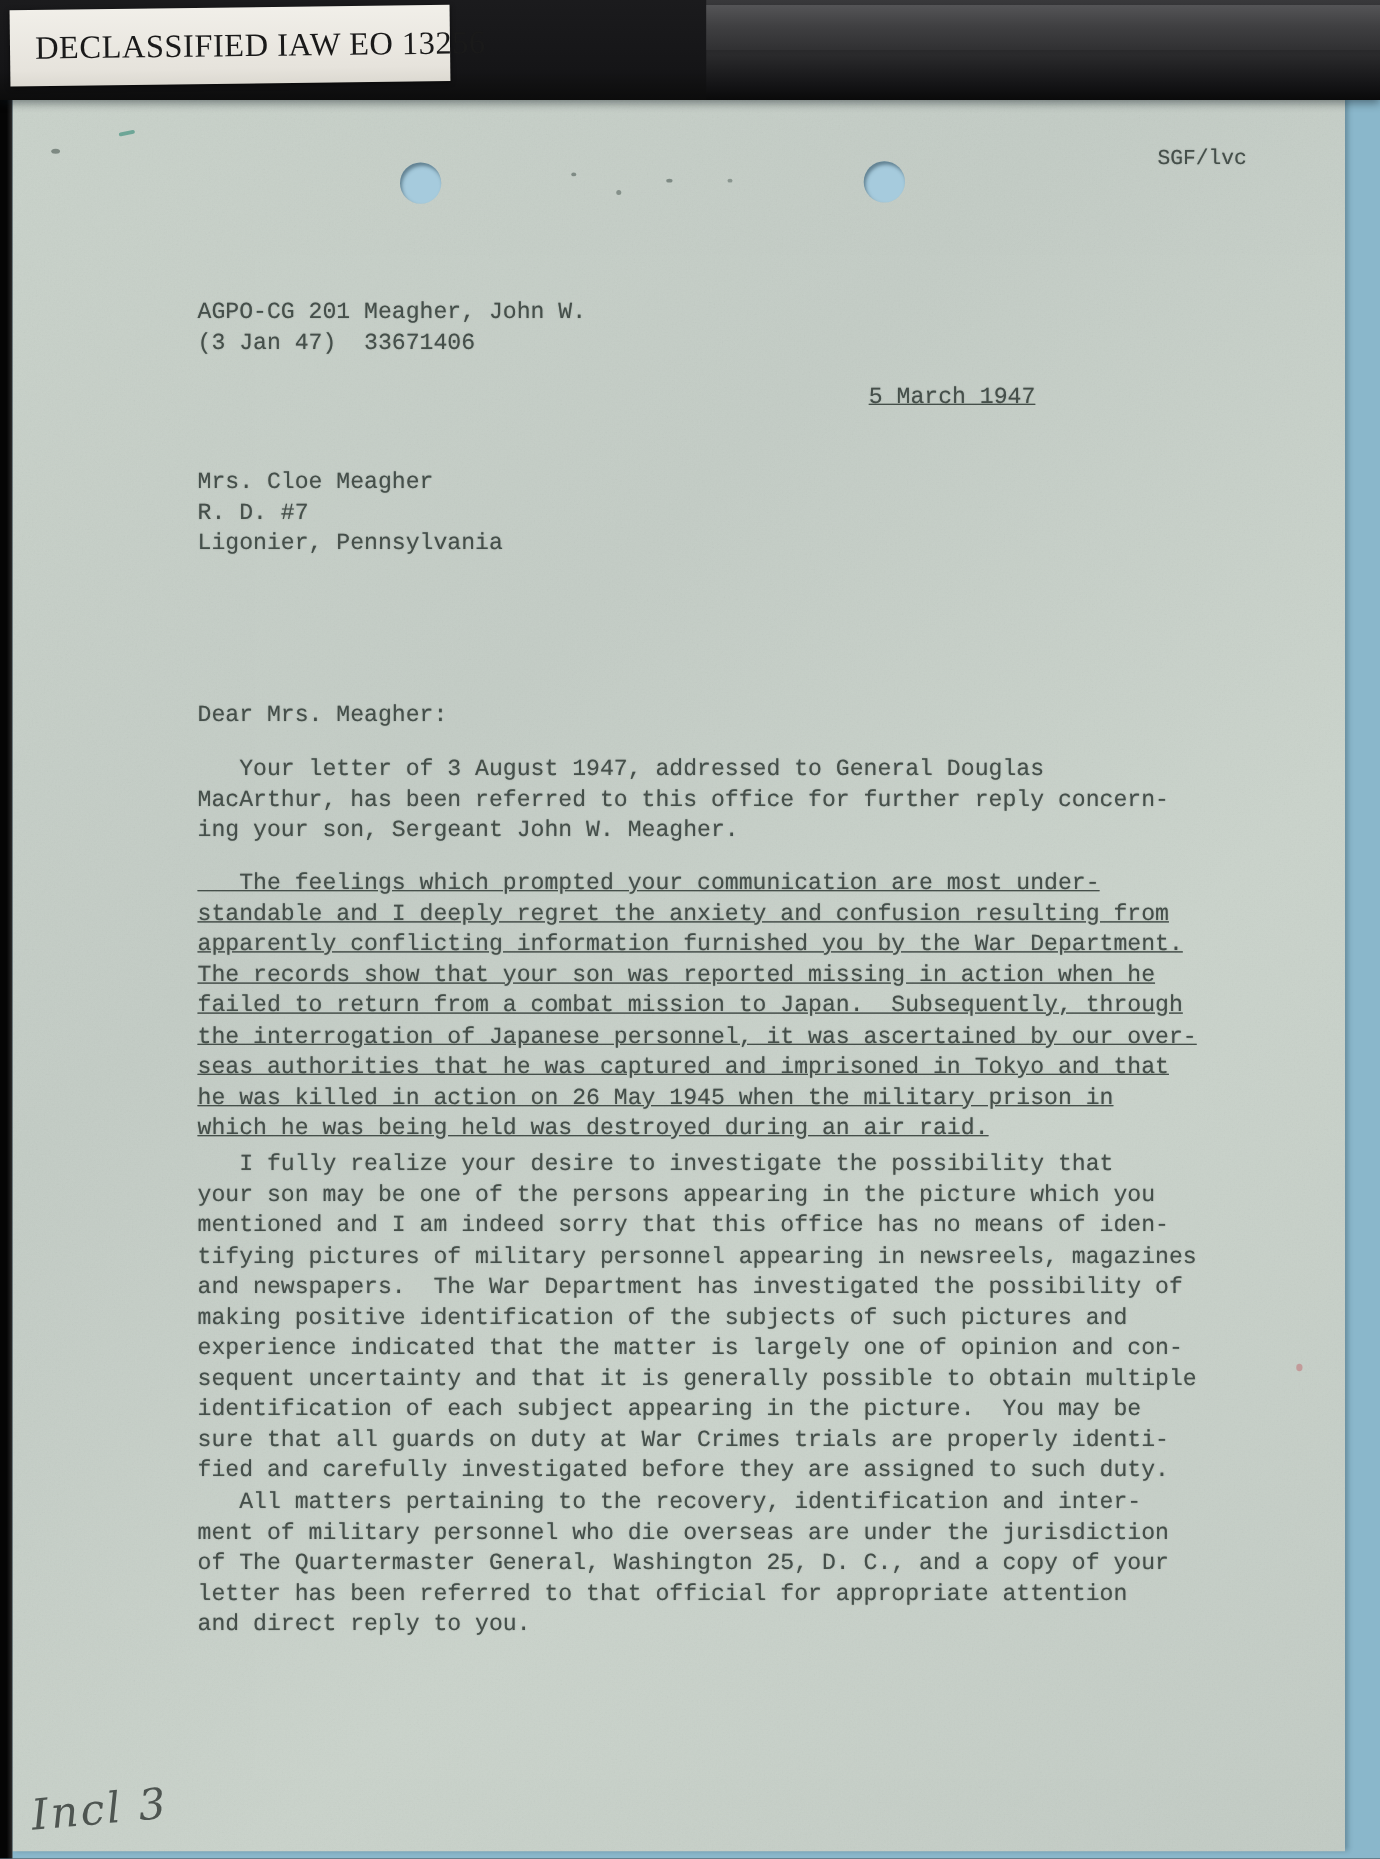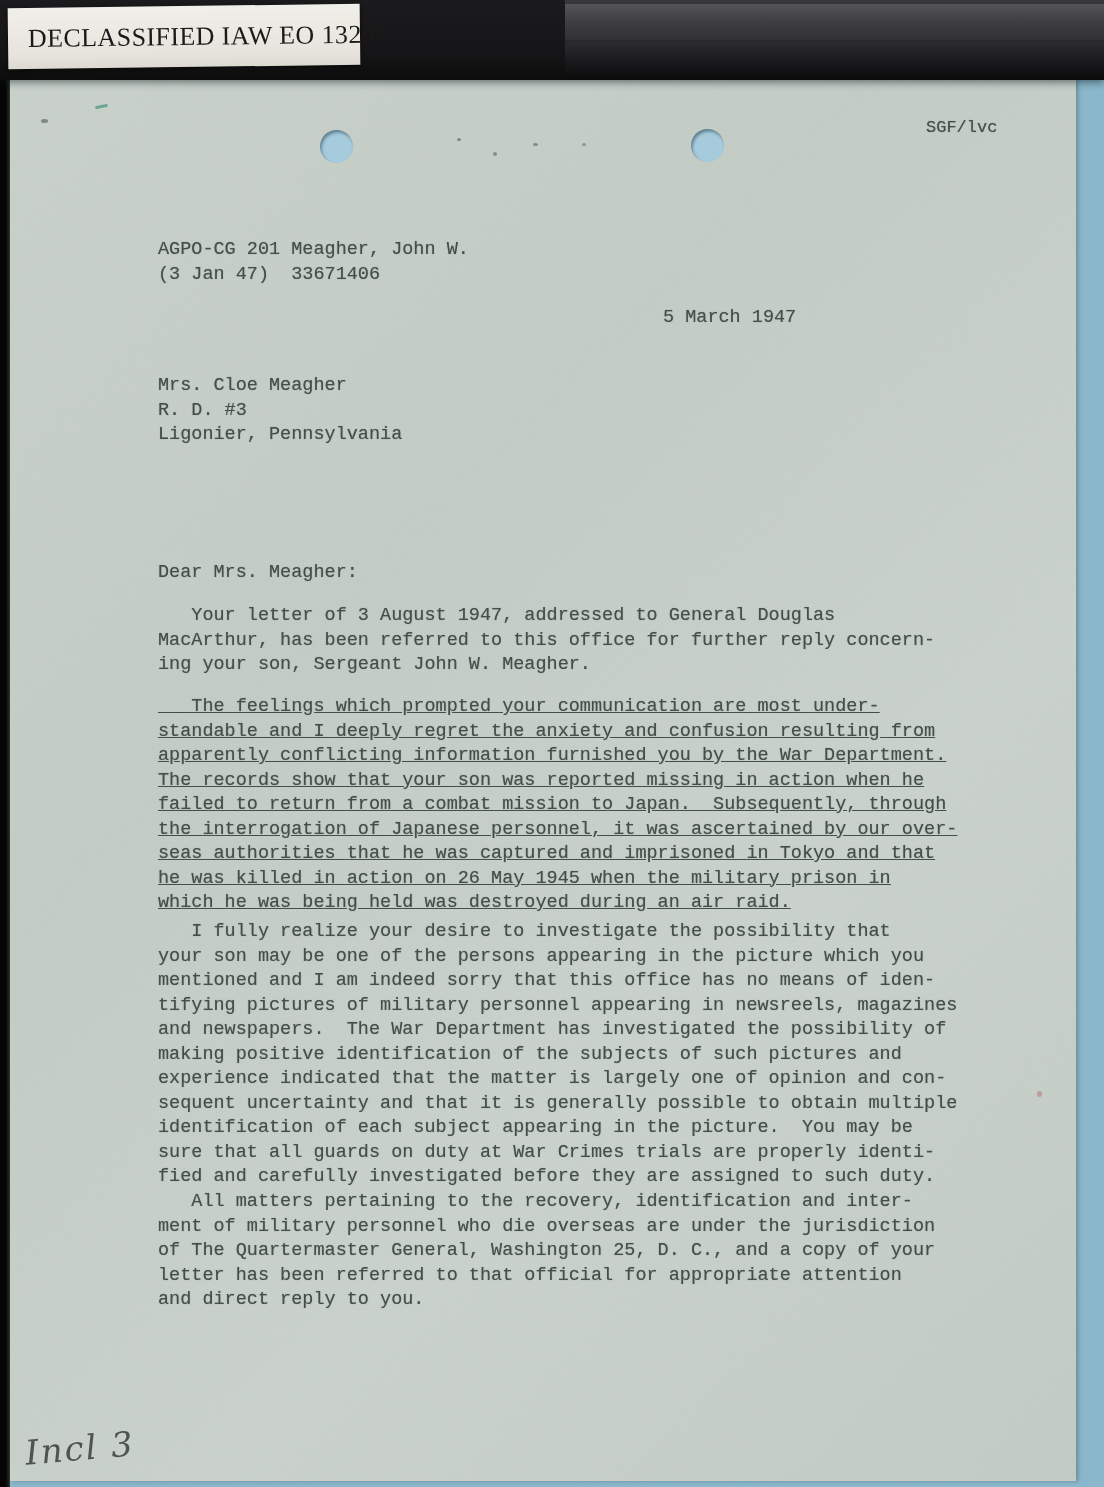--- a/index.html
+++ b/index.html
@@ -70,21 +70,21 @@
     position: absolute;
     font-family: "Liberation Mono", "DejaVu Sans Mono", monospace;
     font-size: 18.5px; line-height: 24.5px;
     color: #454f4a;
     white-space: pre;
     text-shadow: 0 0 1px rgba(69, 79, 74, 0.55);
     z-index: 2;
   }
   .initials   { left: 916px; top: 38px;  font-size: 17px; }
   .ref        { left: 148px; top: 160px; }
-  .date       { left: 653px; top: 228px; }
+  .date       { left: 685px; top: 228px; text-decoration: underline; }
   .recipient  { left: 148px; top: 296px; }
   .salutation { left: 148px; top: 483px; text-align: center; }
   .p1 { left: 148px; top: 526px; }
   .p2 { left: 148px; top: 617px; text-decoration: underline; }
   .p3 { left: 148px; top: 842px; }
   .p4 { left: 148px; top: 1112px; }
   
   .hole {
     position: absolute; width: 33px; height: 33px; border-radius: 50%;
     background: #a6cbdd;
@@ -134,21 +134,21 @@
     <div class="blemish sp2"></div>
     <div class="blemish sp3"></div>
     <div class="blemish sp4"></div>
     <div class="blemish pink-speck"></div>
 
     <div class="typed initials">SGF/lvc</div>
     <div class="typed ref">AGPO-CG 201 Meagher, John W.
 (3 Jan 47)  33671406</div>
     <div class="typed date">5 March 1947</div>
     <div class="typed recipient">Mrs. Cloe Meagher
-R. D. #3
+R. D. #7
 Ligonier, Pennsylvania</div>
     <div class="typed salutation">Dear Mrs. Meagher:</div>
     <div class="typed p1">   Your letter of 3 August 1947, addressed to General Douglas
 MacArthur, has been referred to this office for further reply concern-
 ing your son, Sergeant John W. Meagher.</div>
     <div class="typed p2">   The feelings which prompted your communication are most under-
 standable and I deeply regret the anxiety and confusion resulting from
 apparently conflicting information furnished you by the War Department.
 The records show that your son was reported missing in action when he
 failed to return from a combat mission to Japan.  Subsequently, through

